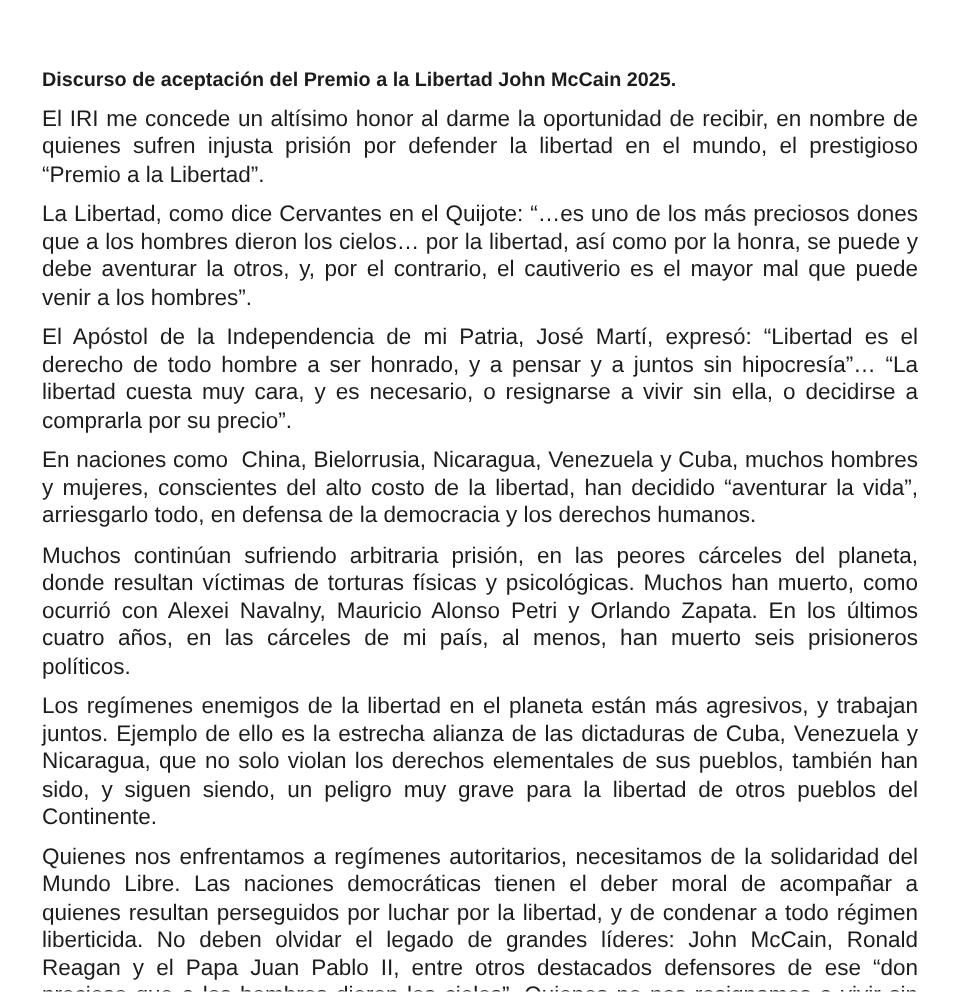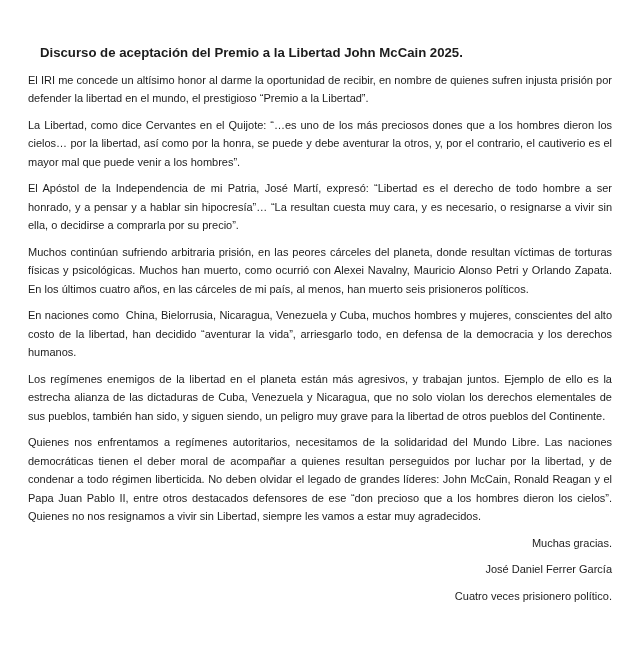--- a/index.html
+++ b/index.html
@@ -18,50 +18,50 @@
       box-sizing: border-box;
       width: 640px;
       height: 661px;
       padding: 44px 28px 0 28px;
       background: #ffffff;
     }
     .doc-title {
       font-size: 13.2px;
       font-weight: bold;
       line-height: 18.5px;
-      margin: 0 0 8px 12px;
+      margin: 0 0 8px 0;
       text-align: left;
       white-space: pre-wrap;
     }
     p.para {
-      font-size: 11px;
+      font-size: 15px;
       line-height: 18.5px;
       margin: 0 0 8px 0;
       text-align: justify;
       white-space: pre-wrap;
     }
     p.para.plain {
       text-align: right;
     }
   </style>
 </head>
 <body>
 
 <div class="page">
   <h1 class="doc-title">Discurso de aceptación del Premio a la Libertad John McCain 2025.</h1>
 
   <p class="para">El IRI me concede un altísimo honor al darme la oportunidad de recibir, en nombre de quienes sufren injusta prisión por defender la libertad en el mundo, el prestigioso “Premio a la Libertad”.</p>
 
   <p class="para">La Libertad, como dice Cervantes en el Quijote: “…es uno de los más preciosos dones que a los hombres dieron los cielos… por la libertad, así como por la honra, se puede y debe aventurar la otros, y, por el contrario, el cautiverio es el mayor mal que puede venir a los hombres”.</p>
 
-  <p class="para">El Apóstol de la Independencia de mi Patria, José Martí, expresó: “Libertad es el derecho de todo hombre a ser honrado, y a pensar y a hablar sin hipocresía”… “La resultan cuesta muy cara, y es necesario, o resignarse a vivir sin ella, o decidirse a comprarla por su precio”.</p>
+  <p class="para">El Apóstol de la Independencia de mi Patria, José Martí, expresó: “Libertad es el derecho de todo hombre a ser honrado, y a pensar y a juntos sin hipocresía”… “La libertad cuesta muy cara, y es necesario, o resignarse a vivir sin ella, o decidirse a comprarla por su precio”.</p>
+
+  <p class="para">En naciones como &nbsp;China, Bielorrusia, Nicaragua, Venezuela y Cuba, muchos hombres y mujeres, conscientes del alto costo de la libertad, han decidido “aventurar la vida”, arriesgarlo todo, en defensa de la democracia y los derechos humanos.</p>
 
   <p class="para">Muchos continúan sufriendo arbitraria prisión, en las peores cárceles del planeta, donde resultan víctimas de torturas físicas y psicológicas. Muchos han muerto, como ocurrió con Alexei Navalny, Mauricio Alonso Petri y Orlando Zapata. En los últimos cuatro años, en las cárceles de mi país, al menos, han muerto seis prisioneros políticos.</p>
-
-  <p class="para">En naciones como &nbsp;China, Bielorrusia, Nicaragua, Venezuela y Cuba, muchos hombres y mujeres, conscientes del alto costo de la libertad, han decidido “aventurar la vida”, arriesgarlo todo, en defensa de la democracia y los derechos humanos.</p>
 
   <p class="para">Los regímenes enemigos de la libertad en el planeta están más agresivos, y trabajan juntos. Ejemplo de ello es la estrecha alianza de las dictaduras de Cuba, Venezuela y Nicaragua, que no solo violan los derechos elementales de sus pueblos, también han sido, y siguen siendo, un peligro muy grave para la libertad de otros pueblos del Continente.</p>
 
   <p class="para">Quienes nos enfrentamos a regímenes autoritarios, necesitamos de la solidaridad del Mundo Libre. Las naciones democráticas tienen el deber moral de acompañar a quienes resultan perseguidos por luchar por la libertad, y de condenar a todo régimen liberticida. No deben olvidar el legado de grandes líderes: John McCain, Ronald Reagan y el Papa Juan Pablo II, entre otros destacados defensores de ese “don precioso que a los hombres dieron los cielos”. Quienes no nos resignamos a vivir sin Libertad, siempre les vamos a estar muy agradecidos.</p>
 
   <p class="para plain">Muchas gracias.</p>
 
   <p class="para plain">José Daniel Ferrer García</p>
 
   <p class="para plain">Cuatro veces prisionero político.</p>

